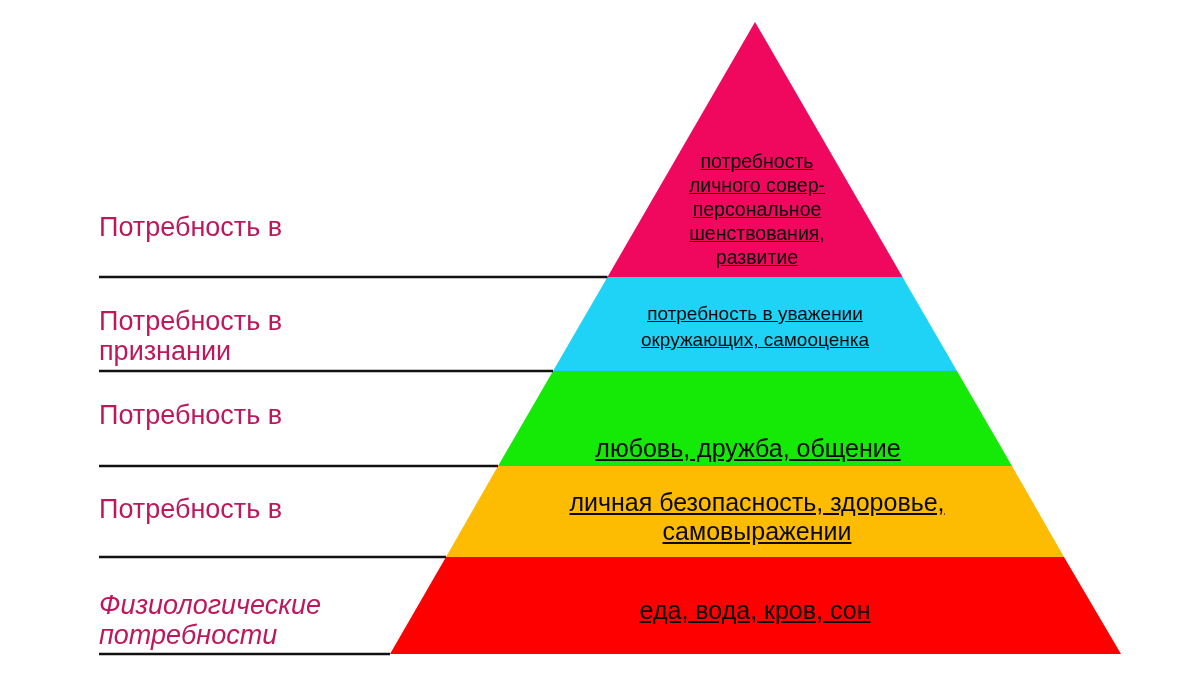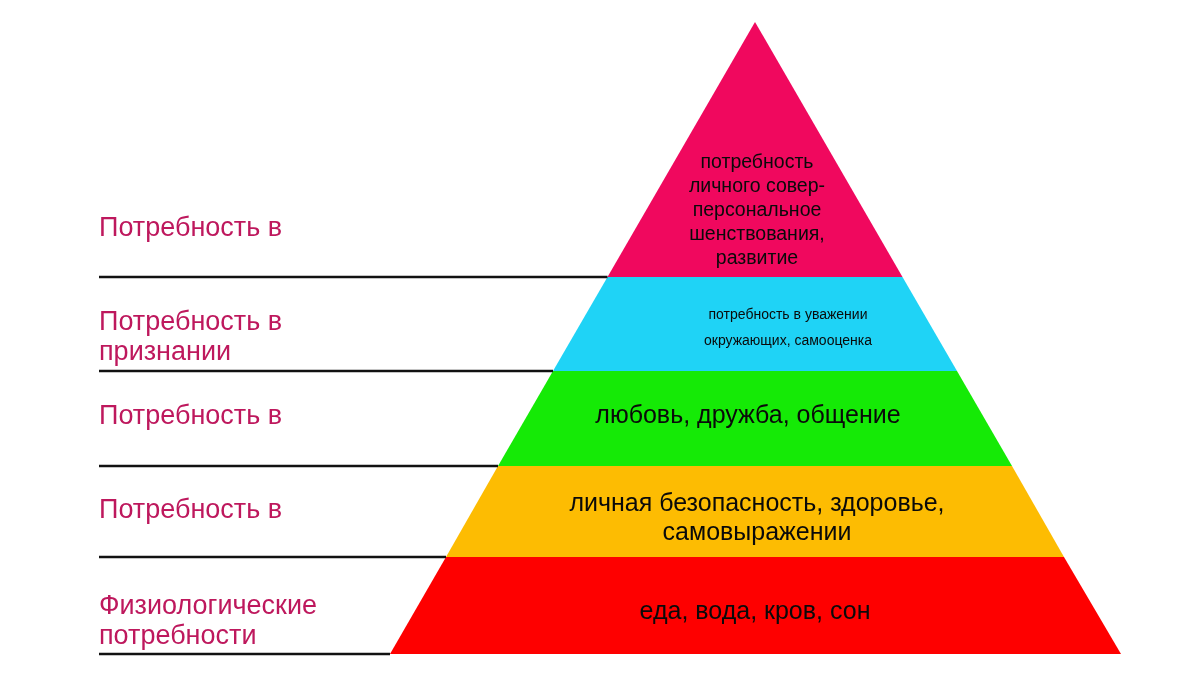--- a/index.html
+++ b/index.html
@@ -2,23 +2,23 @@
 <html><head>
 <meta charset="utf-8">
 <style>
   html, body { margin: 0; padding: 0; background: #ffffff; }
   body { width: 1200px; height: 675px; position: relative; overflow: hidden;
          font-family: "Liberation Sans", "DejaVu Sans", sans-serif; color: #000; }
   #pyramid { position: absolute; left: 0; top: 0; width: 1200px; height: 675px; }
   .left-label { position: absolute; left: 99px; font-size: 27px; line-height: 30px; color: #be185d; }
   .inner { position: absolute; text-align: center; color: #0a0a0a; transform: translateX(-50%); white-space: nowrap; }
   .inner.small { font-size: 19.5px; line-height: 24px; }
-  .inner.mid { font-size: 14px; line-height: 26px; margin-left: 33px; }
+  .inner.mid { font-size: 19px; line-height: 26px; }
   .inner.big { font-size: 25px; line-height: 29px; }
-  .inner span { display: block; }
+  .inner span { display: block; text-decoration: underline; }
 </style>
 </head>
 <body>
 
 <svg id="pyramid" viewBox="0 0 1200 675" xmlns="http://www.w3.org/2000/svg">
   <polygon points="755,22 902.5,277 607.5,277" fill="#f0085e"></polygon>
   <polygon points="607.5,277 902.5,277 957,371 553,371" fill="#1fd3f6"></polygon>
   <polygon points="553,371 957,371 1012,466 498,466" fill="#15ea06"></polygon>
   <polygon points="498,466 1012,466 1064,557 446,557" fill="#fdbc02"></polygon>
   <polygon points="446,557 1064,557 1121,654 390,654" fill="#fe0000"></polygon>
@@ -35,37 +35,37 @@
 <div class="left-label" style="top:306px;">
   <div>Потребность в</div>
   <div>признании</div>
 </div>
 <div class="left-label" style="top:400px;">
   <div>Потребность в</div>
 </div>
 <div class="left-label" style="top:494px;">
   <div>Потребность в</div>
 </div>
-<div class="left-label" style="top:590px;">
+<div class="left-label" style="top:590px;font-style:italic;">
   <div>Физиологические</div>
   <div>потребности</div>
 </div>
 
 <div class="inner small" style="left:757px; top:149px;">
   <span>потребность</span>
   <span>личного совер-</span>
   <span>персональное</span>
   <span>шенствования,</span>
   <span>развитие</span>
 </div>
 <div class="inner mid" style="left:755px; top:301px;">
   <span>потребность в уважении</span>
   <span>окружающих, самооценка</span>
 </div>
-<div class="inner big" style="left:748px; top:400px;text-align:right;">
+<div class="inner big" style="left:748px; top:434px;text-align:right;">
   <span>любовь, дружба, общение</span>
 </div>
 <div class="inner big" style="left:757px; top:488px;">
   <span>личная безопасность, здоровье,</span>
   <span>самовыражении</span>
 </div>
 <div class="inner big" style="left:755px; top:596px;">
   <span>еда, вода, кров, сон</span>
 </div>
 

